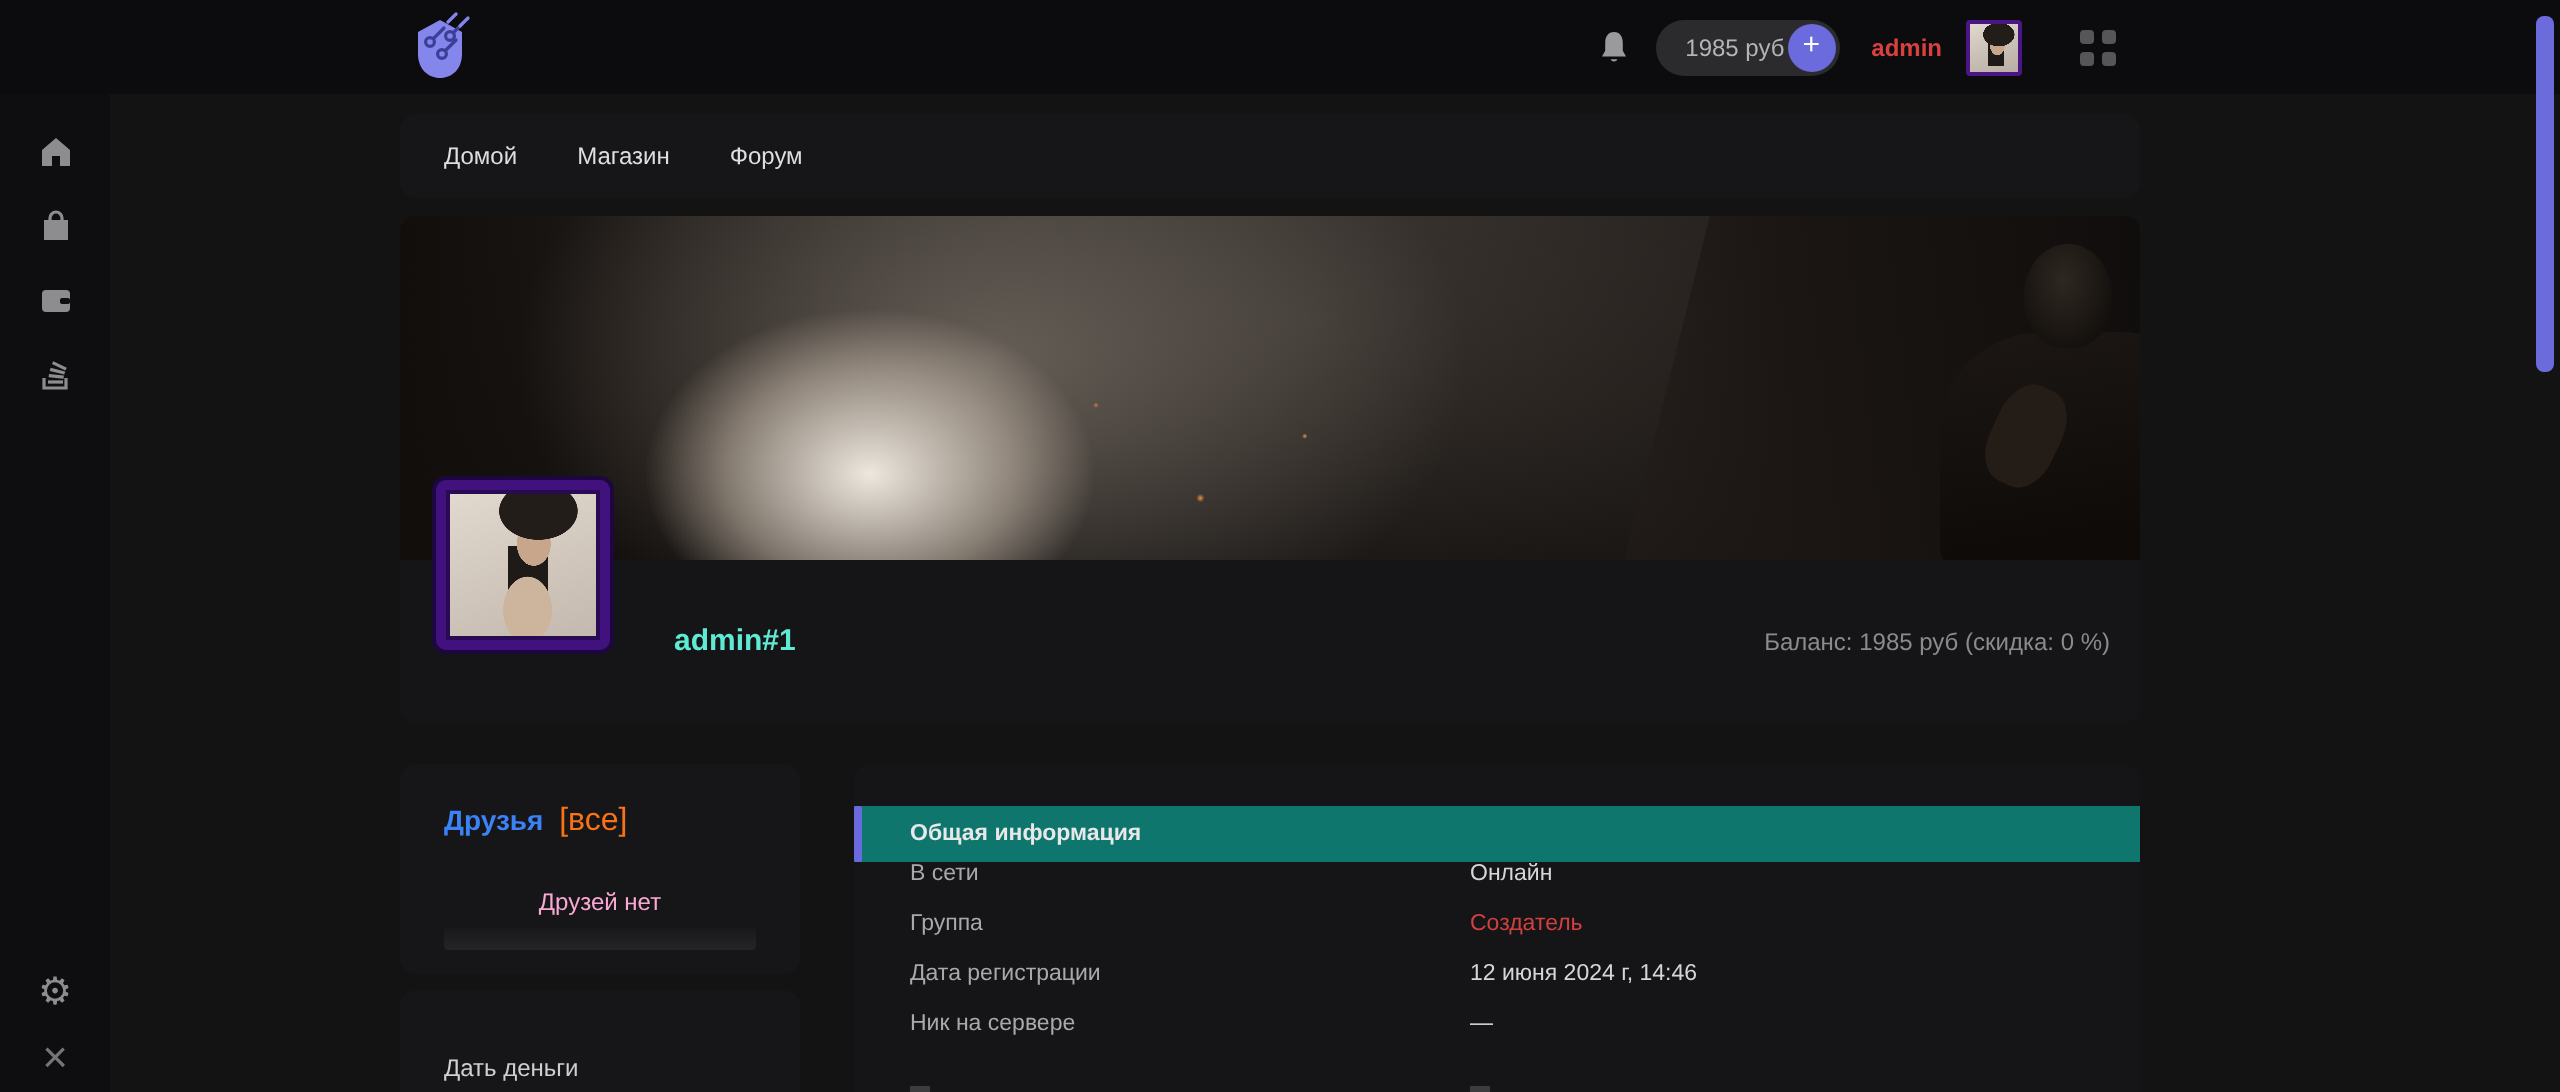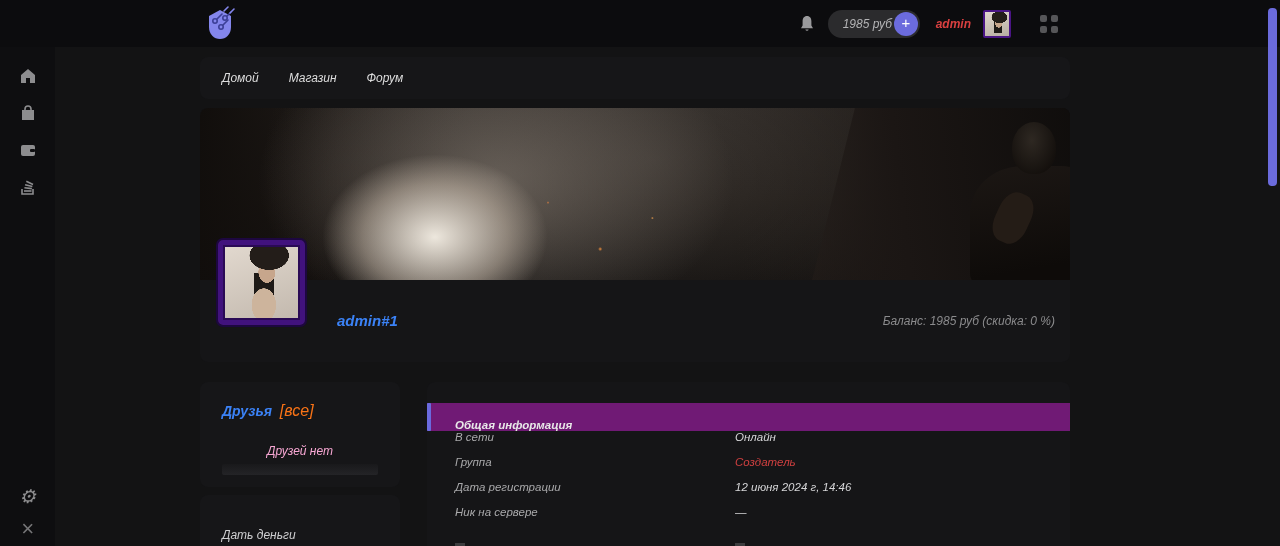--- a/index.html
+++ b/index.html
@@ -1,18 +1,18 @@
 <!DOCTYPE html>
 <html><head>
 <meta charset="utf-8">
 <style>
   * { margin:0; padding:0; box-sizing:border-box; }
   html,body { width:1280px; height:546px; overflow:hidden; }
   body { background:#131314; font-family:"Liberation Sans", sans-serif; position:relative; }
-  .page { position:absolute; inset:0;font-style:italic; }
+  .page { position:absolute; inset:0; }
 
   
   .topbar { position:absolute; left:0; top:0; width:1280px; height:47px; background:#0c0c0e; }
   .topbar-inner { position:absolute; left:200px; top:0; width:870px; height:47px; display:flex; align-items:center; justify-content:space-between; padding-right:12px; }
   .logo { width:32px; height:36px; margin-left:4px; }
   .top-right { display:flex; align-items:center; }
   .bell { width:16px; height:18px; margin-right:13px; cursor:pointer; }
   .balance-pill { height:28px; width:92px; background:#2b2b2d; border-radius:14px; display:flex; align-items:center; justify-content:space-between; padding:0 2px 0 15px; }
   .balance-pill .amount { color:#b4b4b6; font-size:12px; }
   .plus-btn { width:24px; height:24px; border-radius:50%; background:#6b6bdd; color:#fff; font-size:15px; line-height:22px; text-align:center; cursor:pointer; }
@@ -65,36 +65,36 @@
   .profile-avatar { position:absolute; left:18px; top:132px; width:87px; height:85px; border:5px solid #41127d; border-radius:5px; box-shadow:0 0 0 2px #1d0740, inset 0 0 0 2px #2a0a55; cursor:pointer;
     background-image:
       radial-gradient(ellipse 30px 22px at 60% 14%, #231d19 65%, transparent 66%),
       radial-gradient(ellipse 14px 18px at 57% 36%, #c7a68c 60%, transparent 61%),
       radial-gradient(ellipse 22px 30px at 53% 80%, #cdb49c 55%, transparent 56%),
       linear-gradient(#1e1a17,#1e1a17),
       linear-gradient(160deg,#e2d9cf,#c2b8ad);
     background-repeat:no-repeat;
     background-size:100% 100%,100% 100%,100% 100%,20px 36px,100% 100%;
     background-position:0 0,0 0,0 0,54% 72%,0 0; }
-  .profile-username { position:absolute; left:137px; top:204px; color:#3b82f6; font-size:15px; font-weight:700; }
+  .profile-username { position:absolute; left:137px; top:204px; color:#5eead4; font-size:15px; font-weight:700; }
   .profile-balance { position:absolute; right:15px; top:206px; color:#8b8b8d; font-size:12px; }
 
   
   .friends-card { position:absolute; left:0; top:382px; width:200px; height:105px; background:#161618; border-radius:8px; padding:20px 22px 0 22px; }
   .friends-title-row { font-size:14px; }
   .friends-title { color:#3b82f6; font-weight:700; }
   .friends-all { color:#f97316; font-size:16px; font-weight:400; margin-left:4px; cursor:pointer;text-align:right; }
   .friends-empty { margin-top:24px; text-align:center; color:#f9a8d4; font-size:12px; }
   .friends-bar { margin-top:6px; width:156px; height:11px; border-radius:2px; background:linear-gradient(180deg,#19191b,#242427); }
 
   .money-card { position:absolute; left:0; top:495px; width:200px; height:120px; background:#161618; border-radius:8px; padding:30px 22px 0 22px; }
   .money-label { color:#cfcfd1; font-size:12px; cursor:pointer; }
 
   .info-card { position:absolute; left:227px; top:382px; width:643px; height:220px; background:#151517; border-radius:8px; }
-  .info-header { position:absolute; left:0; top:21px; width:643px; height:28px; background:#701a75; display:flex; align-items:flex-end; }
+  .info-header { position:absolute; left:0; top:21px; width:643px; height:28px; background:#0f766e; display:flex; align-items:center; }
   .info-accent { position:absolute; left:0; top:0; width:4px; height:28px; background:#6a6ade; border-radius:1px; }
   .info-title { color:#e8e8e8; font-size:11.5px; font-weight:700; margin-left:28px; }
   .info-rows { position:absolute; left:0; top:49px; width:643px; }
   .info-row { height:25px; display:flex; align-items:flex-start; }
   .info-label { width:308px; padding-left:28px; color:#a9a9ab; font-size:11.5px; }
   .info-value { color:#d6d6d8; font-size:11.5px; }
   .info-value.red { color:#d04040; }
   .row-sliver { position:absolute; top:161px; width:10px; height:4px; background:#3c3c3e; }
 
   

